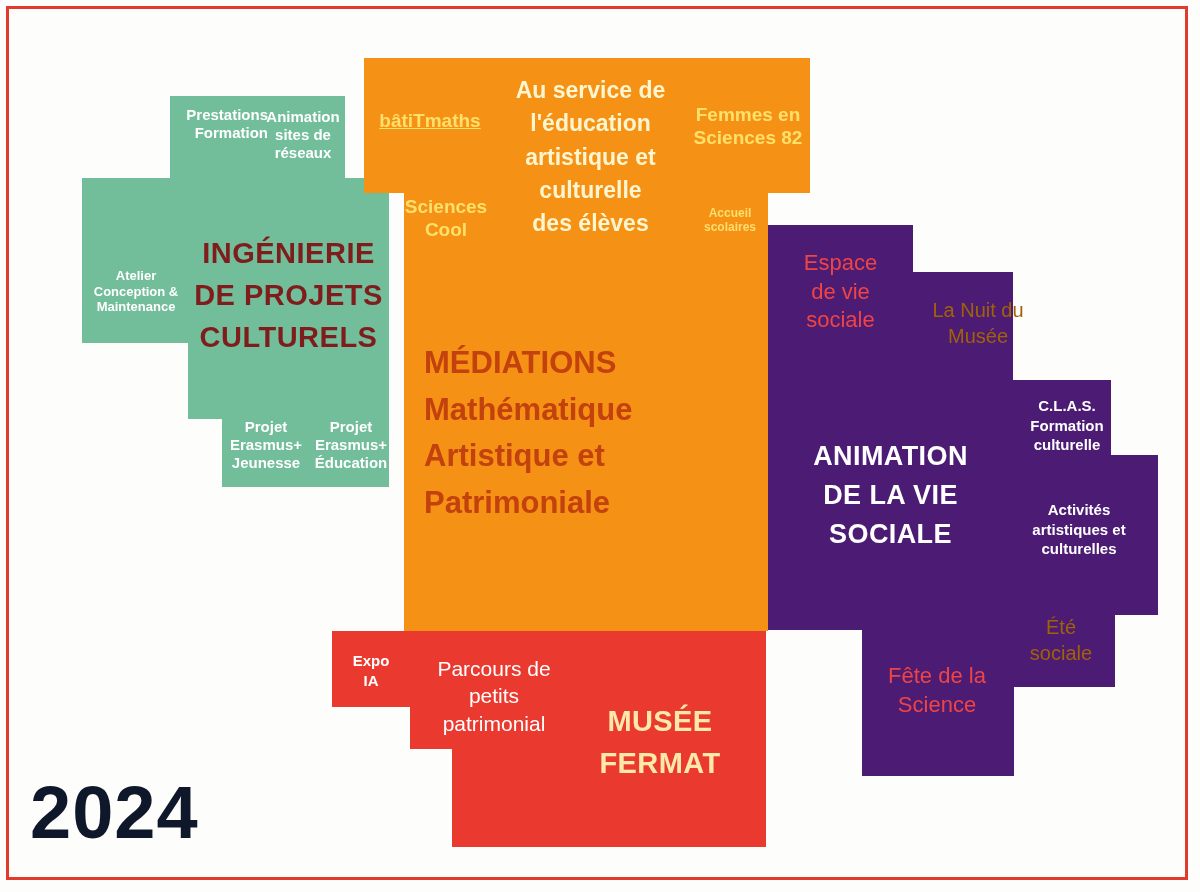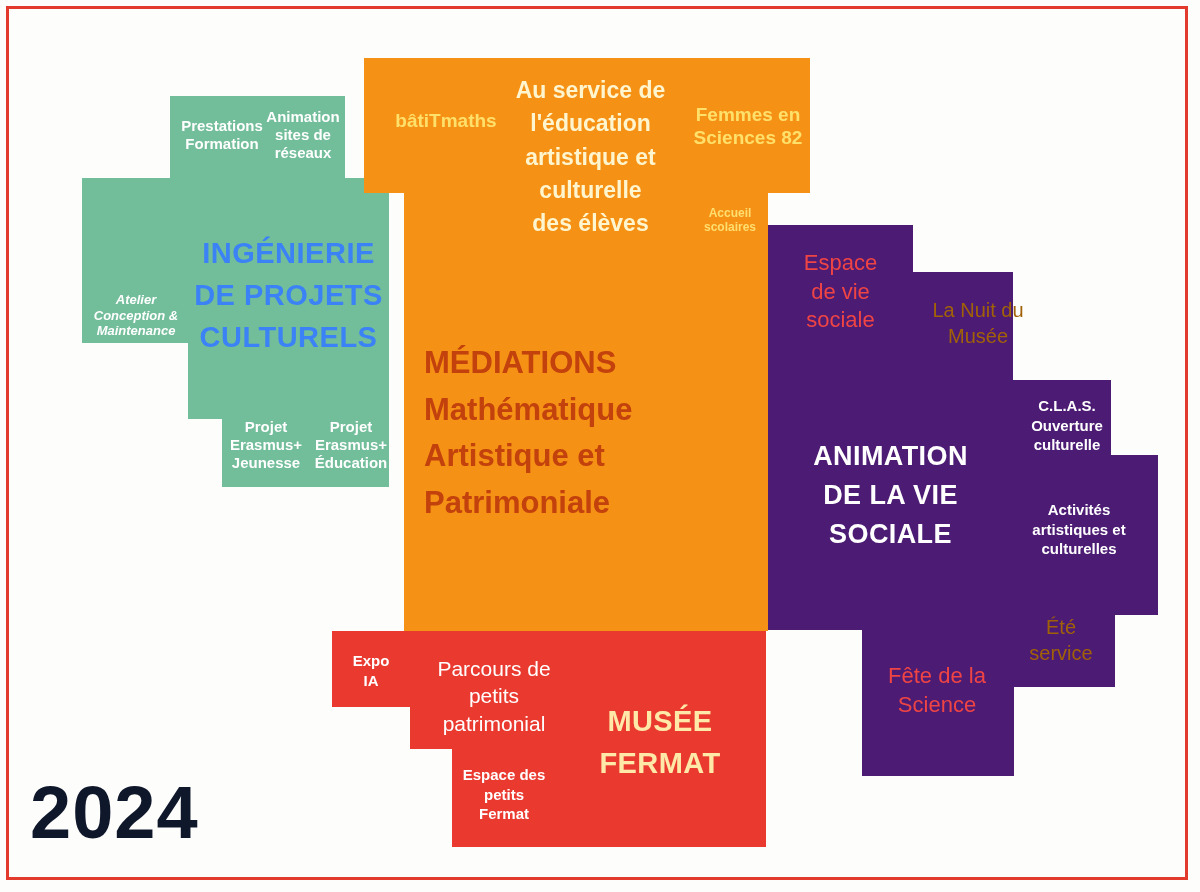--- a/index.html
+++ b/index.html
@@ -44,21 +44,21 @@
   }
 
   
   .green  { background: #72bd9a; }
   .orange { background: #f59114; }
   .purple { background: #4c1b74; }
   .red    { background: #ea3a30; }
 
   
   .title-green {
-    color: #3b82f6;
+    color: #7f1d1d;
     font-weight: bold;
     font-size: 29px;
     letter-spacing: 0.5px;
     line-height: 1.45;
   }
   .title-orange {
     color: #c2410c;
     font-weight: bold;
     font-size: 31px;
     line-height: 1.5;
@@ -150,50 +150,52 @@
 <div id="poster">
 
   <div class="page-frame"></div>
 
   <div class="block green" style="left:170px; top:96px; width:175px; height:82px;"></div>
   <div class="block green" style="left:262px; top:96px; width:83px; height:82px;"></div>
   <div class="block green" style="left:82px; top:178px; width:106px; height:165px;"></div>
   <div class="block green" style="left:188px; top:178px; width:201px; height:241px;"></div>
   <div class="block green" style="left:222px; top:419px; width:167px; height:68px;"></div>
 
-  <div class="label sub-white" style="left:176px; top:117px; width:92px;">Prestations
+  <div class="label sub-white" style="left:176px; top:106px; width:92px;text-align:right;">Prestations
 Formation</div>
   <div class="label sub-white" style="left:263px; top:108px; width:80px;">Animation
 sites de
 réseaux</div>
-  <div class="label sub-white-sm" style="left:80px; top:292px; width:112px;font-style:italic;">Atelier
+  <div class="label sub-white-sm" style="left:80px; top:268px; width:112px;">Atelier
 Conception &amp;
 Maintenance</div>
   <div class="label sub-white" style="left:222px; top:418px; width:88px;">Projet
 Erasmus+
 Jeunesse</div>
   <div class="label sub-white" style="left:310px; top:418px; width:82px;">Projet
 Erasmus+
 Éducation</div>
 
   <div class="label title-green" style="left:186px; top:232px; width:205px;">INGÉNIERIE
 DE PROJETS
 CULTURELS</div>
 
   <div class="block orange" style="left:364px; top:58px; width:446px; height:135px;"></div>
   <div class="block orange" style="left:404px; top:193px; width:364px; height:438px;"></div>
 
-  <div class="label sub-yellow" style="left:386px; top:110px; width:120px;">bâtiTmaths</div>
+  <div class="label sub-yellow" style="left:370px; top:110px; width:120px;text-decoration:underline;">bâtiTmaths</div>
   <div class="label sub-cream-lg" style="left:498px; top:74px; width:185px;">Au service de
 l'éducation
 artistique et
 culturelle
 des élèves</div>
   <div class="label sub-yellow" style="left:686px; top:104px; width:124px;">Femmes en
 Sciences 82</div>
+  <div class="label sub-yellow" style="left:396px; top:196px; width:100px;">Sciences
+Cool</div>
   <div class="label sub-yellow-sm" style="left:690px; top:198px; width:80px;">Accueil
 scolaires</div>
 
   <div class="label title-orange" style="left:424px; top:340px; width:330px; text-align:left;">MÉDIATIONS
 Mathématique
 Artistique et
 Patrimoniale</div>
 
   <div class="block purple" style="left:768px; top:225px; width:145px; height:155px;"></div>
   <div class="block purple" style="left:913px; top:272px; width:100px; height:108px;"></div>
@@ -202,45 +204,42 @@
   <div class="block purple" style="left:1013px; top:455px; width:145px; height:160px;"></div>
   <div class="block purple" style="left:1013px; top:615px; width:102px; height:72px;"></div>
   <div class="block purple" style="left:862px; top:630px; width:152px; height:146px;"></div>
 
   <div class="label sub-plain-white" style="left:778px; top:249px; width:125px;">Espace
 de vie
 sociale</div>
   <div class="label sub-plain-white-sm" style="left:918px; top:297px; width:120px;">La Nuit du
 Musée</div>
   <div class="label sub-bold-white-sm" style="left:1006px; top:396px; width:122px;">C.L.A.S.
-Ouverture
+Formation
 culturelle</div>
   <div class="label sub-bold-white-sm" style="left:1008px; top:500px; width:142px;">Activités
 artistiques et
 culturelles</div>
   <div class="label sub-plain-white-sm" style="left:1012px; top:614px; width:98px;">Été
-service</div>
+sociale</div>
   <div class="label sub-plain-white" style="left:862px; top:662px; width:150px;">Fête de la
 Science</div>
 
   <div class="label title-purple" style="left:788px; top:437px; width:205px;">ANIMATION
 DE LA VIE
 SOCIALE</div>
 
   <div class="block red" style="left:332px; top:631px; width:78px; height:76px;"></div>
   <div class="block red" style="left:410px; top:631px; width:356px; height:118px;"></div>
   <div class="block red" style="left:452px; top:749px; width:314px; height:98px;"></div>
 
   <div class="label sub-white-red" style="left:336px; top:651px; width:70px;">Expo
 IA</div>
   <div class="label sub-plain-white-red" style="left:420px; top:655px; width:148px;">Parcours de
 petits
 patrimonial</div>
-  <div class="label sub-white-red" style="left:452px; top:765px; width:104px;">Espace des
-petits
-Fermat</div>
 
   <div class="label title-red" style="left:560px; top:700px; width:200px;">MUSÉE
 FERMAT</div>
 
   <div class="year">2024</div>
 
 </div>
 
 </body></html>

